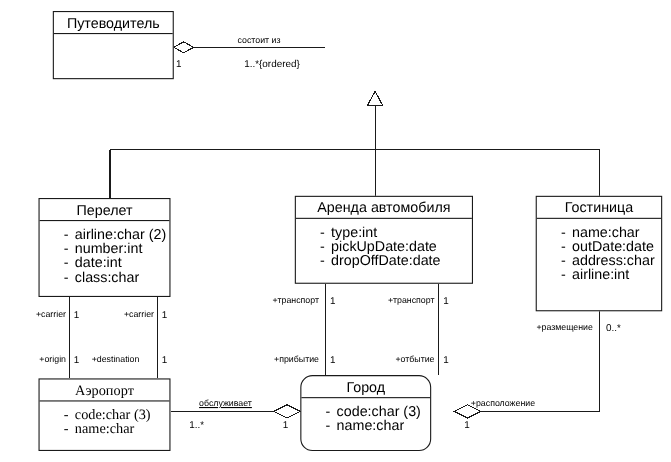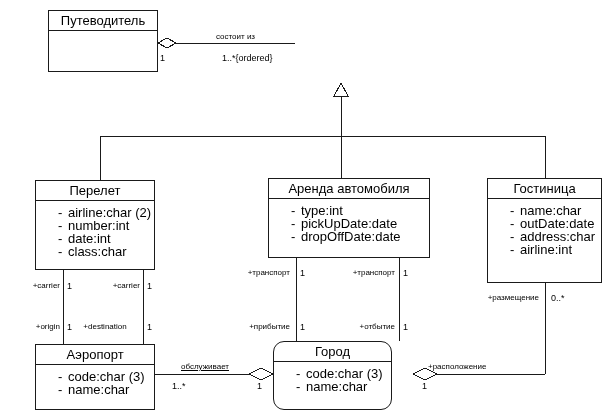--- a/index.html
+++ b/index.html
@@ -162,21 +162,21 @@
       <div class="attr"><span class="dash">-</span><span>airline:int</span></div>
     </div>
   </div>
 
   <div class="lbl r" style="left:460px; top:293px; width:79px;">+размещение</div>
   <div class="mult" style="left:551px; top:293px;">0..*</div>
 
   <div class="lbl" style="left:428px; top:362px; width:90px;">+расположение</div>
   <div class="mult" style="left:422px; top:381px;">1</div>
 
-  <div class="cls" style="left:35px; top:344px; width:120px; height:66px;">
+  <div class="cls" style="left:35px; top:344px; width:120px; height:66px;font-family:Liberation Serif, serif;">
     <div class="cls-name">Аэропорт</div>
     <div class="cls-attrs">
       <div class="attr"><span class="dash">-</span><span>code:char (3)</span></div>
       <div class="attr"><span class="dash">-</span><span>name:char</span></div>
     </div>
   </div>
 
   <div class="cls" style="left:273px; top:341px; width:119px; height:69px;border-radius:11px;">
     <div class="cls-name">Город</div>
     <div class="cls-attrs">

